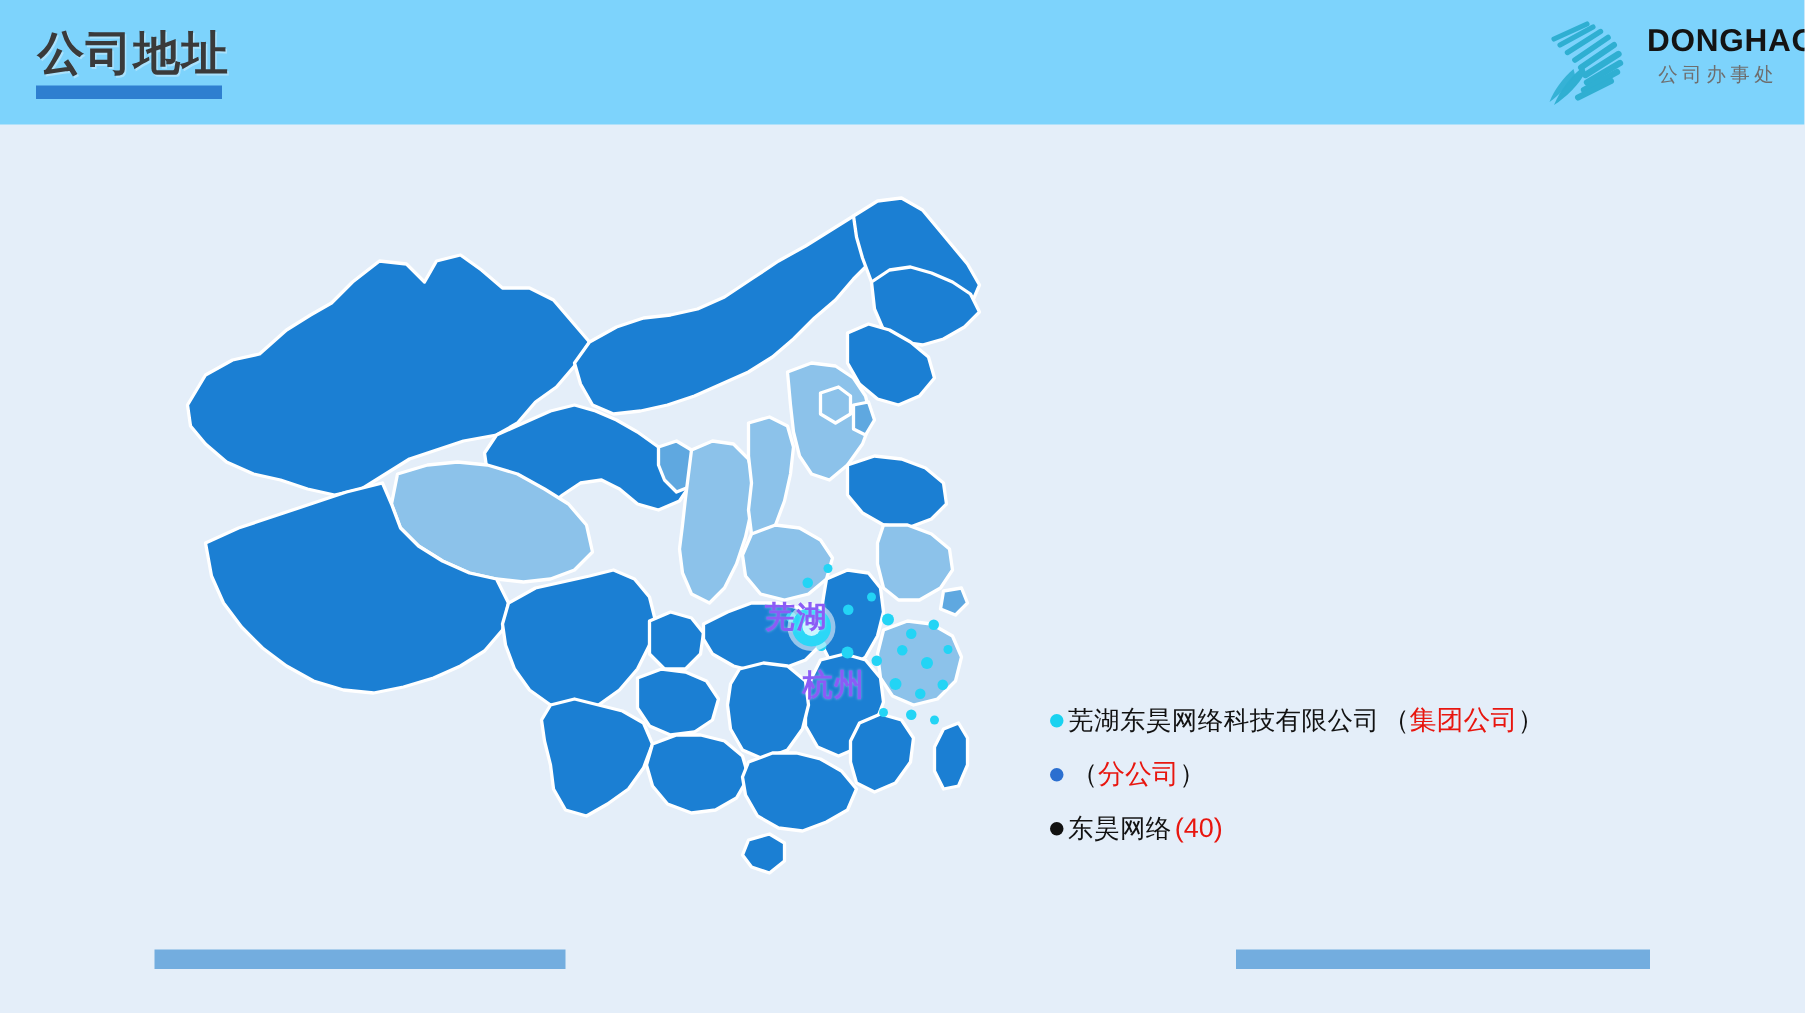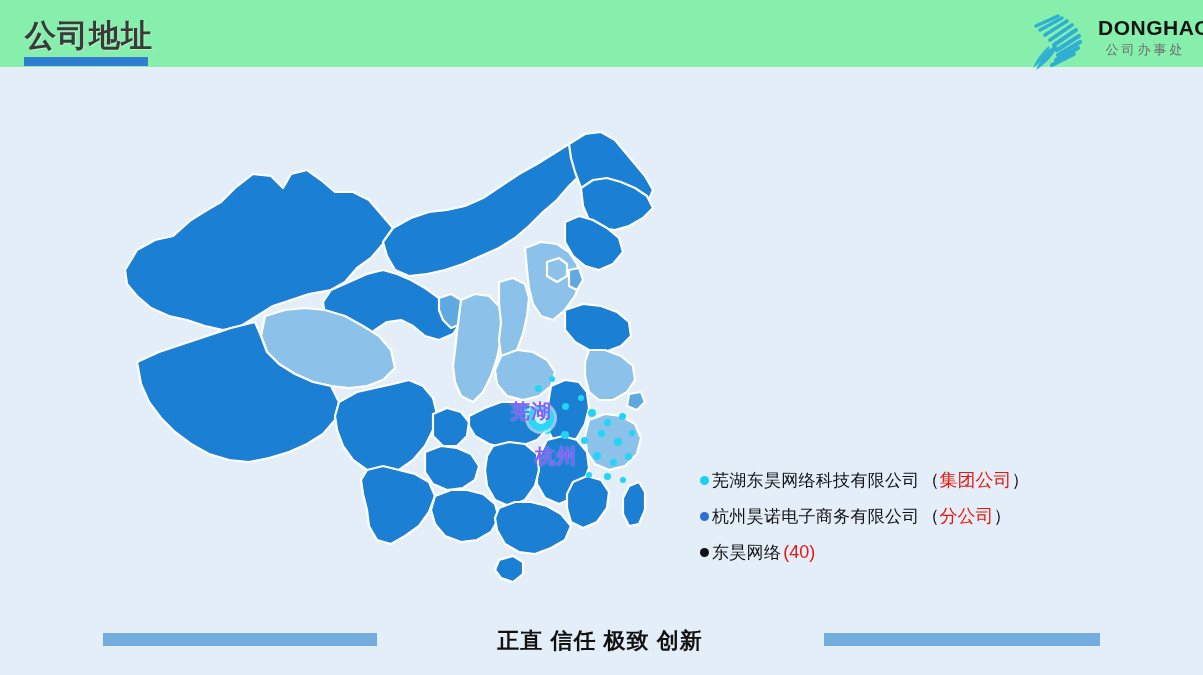--- a/index.html
+++ b/index.html
@@ -6,22 +6,22 @@
   body{
     width:1203px;height:675px;
     background:#E4EEF9;
     font-family:"Liberation Sans","DejaVu Sans",sans-serif;
     overflow:hidden;position:relative;
   }
   #slide{position:absolute;inset:0;background:#E4EEF9;}
 
   
   #header{
-    position:absolute;left:0;top:0;width:1203px;height:67px;
-    background:#86efac;
+    position:absolute;left:0;top:0;width:1203px;height:83px;
+    background:#7dd3fc;
   }
   #page-title{
     position:absolute;left:25px;top:16px;
     font-size:31px;font-weight:bold;color:#3A3A3A;
     letter-spacing:1px;line-height:40px;
     text-shadow:1px 1px 0 rgba(255,255,255,.35);
     white-space:nowrap;
   }
   #title-underline{
     position:absolute;left:24px;top:57px;width:124px;height:9px;
@@ -239,29 +239,27 @@
   <div id="legend">
 
     <div class="legend-row">
       <span class="legend-bullet b-cyan"></span>
       <span class="legend-main">芜湖东昊网络科技有限公司</span>
       <span class="legend-tag"><span>（</span><span class="red">集团公司</span><span>）</span></span>
     </div>
 
     <div class="legend-row">
       <span class="legend-bullet b-blue"></span>
-      <span class="legend-main">杭州昊诺电子商务有限公司</span>
       <span class="legend-tag"><span>（</span><span class="red">分公司</span><span>）</span></span>
     </div>
 
     <div class="legend-row">
       <span class="legend-bullet b-black"></span>
       <span class="legend-main">东昊网络</span>
       <span class="legend-tag"><span class="red">(40)</span></span>
     </div>
 
   </div>
 
   <div id="footer-bar-left"></div>
-  <div id="slogan">正直  信任  极致  创新</div>
   <div id="footer-bar-right"></div>
 
 </div>
 
 </body></html>

